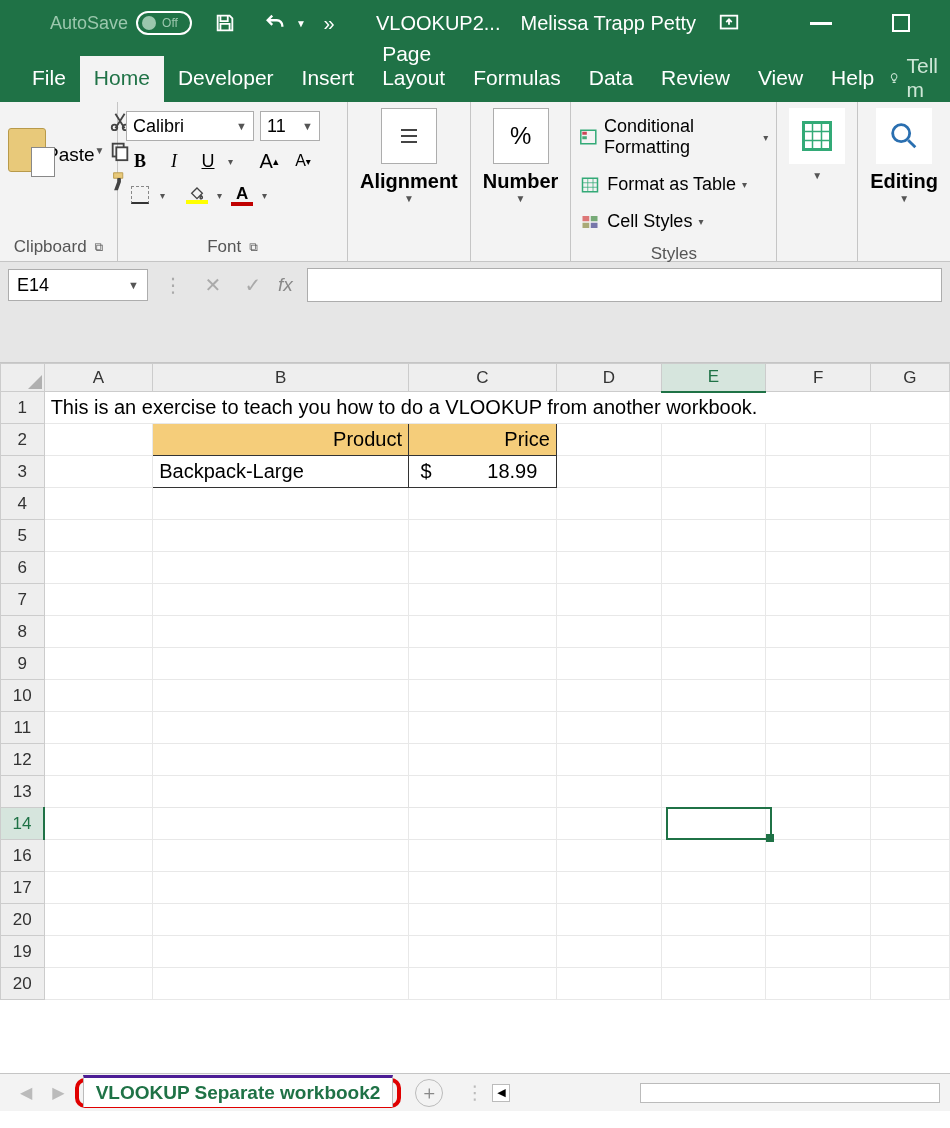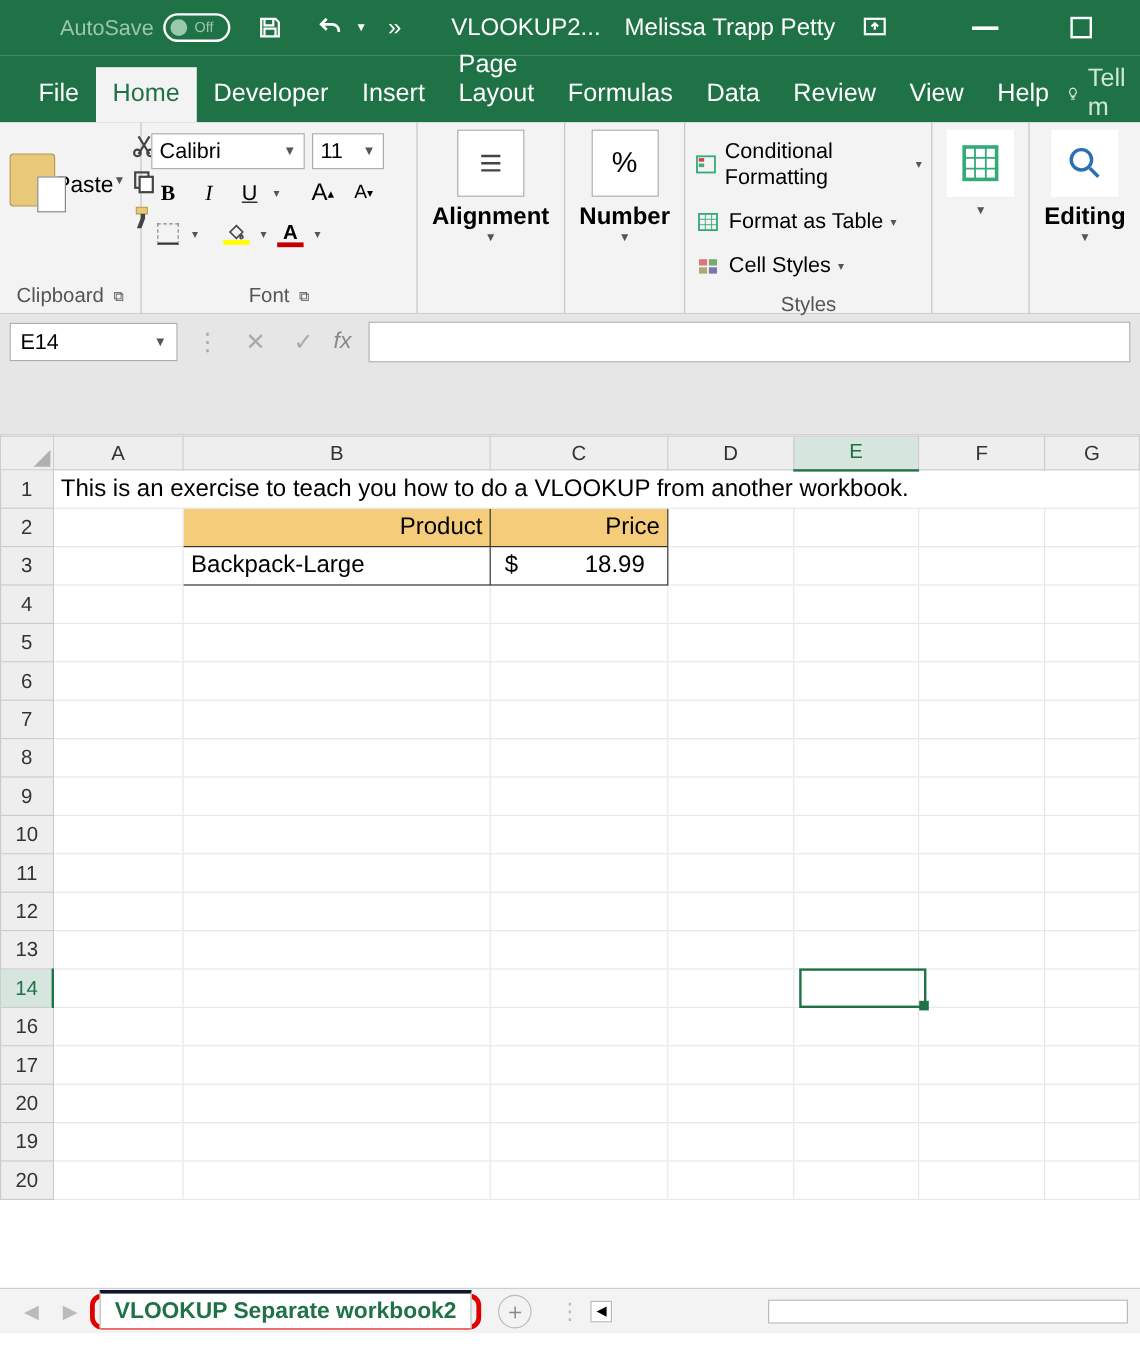--- a/index.html
+++ b/index.html
@@ -68,21 +68,21 @@
   td.cell { border:1px solid #e8e8e8; height:32px; font-size:20px; padding:2px 6px; text-align:left; background:#fff;}
   td.hdr-y { background:#f5cd7a; border:1px solid #333 !important; font-size:20px;text-align:right;}
   td.data-b { border:1px solid #333 !important;}
   td.money { text-align:left; border:1px solid #333 !important;}
   .sel { position:absolute; border:2px solid #1f7246; pointer-events:none;}
   .sel-handle{position:absolute;right:-4px;bottom:-4px;width:8px;height:8px;background:#1f7246;}
 
   
   .sheetbar { height:38px; border-top:1px solid #c5c5c5; background:#f3f3f3; display:flex; align-items:center; padding:0 10px; font-size:19px;}
   .nav-tri { color:#bbb; margin:0 10px; font-size:16px;}
-  .sheet-tab { background:#fff; border:1px solid #bbb; border-bottom:none; padding:4px 12px; color:#1f7246; font-weight:bold; border-top:3px solid #0f172a;}
+  .sheet-tab { background:#fff; border:1px solid #bbb; border-bottom:none; padding:4px 12px; color:#1f7246; font-weight:bold; border-top:3px solid #4c1d95;}
   .red-annot { border:4px solid #e00000; border-radius:10px; padding:0 4px;}
   .addsheet { width:28px;height:28px;border:1px solid #bbb;border-radius:50%;display:flex;align-items:center;justify-content:center;margin:0 14px;color:#888;}
   .hscroll { flex:1; max-width:300px; height:20px; background:#fff; border:1px solid #bbb; margin-left:auto; position:relative;}
   .hscroll-left,.hscroll-right{width:18px;height:18px;border:1px solid #bbb;display:flex;align-items:center;justify-content:center;font-size:11px;background:#fff;}
 
   .caret{font-size:10px;color:#555;}
   svg{display:block;}
 </style>
 </head>
 <body>

